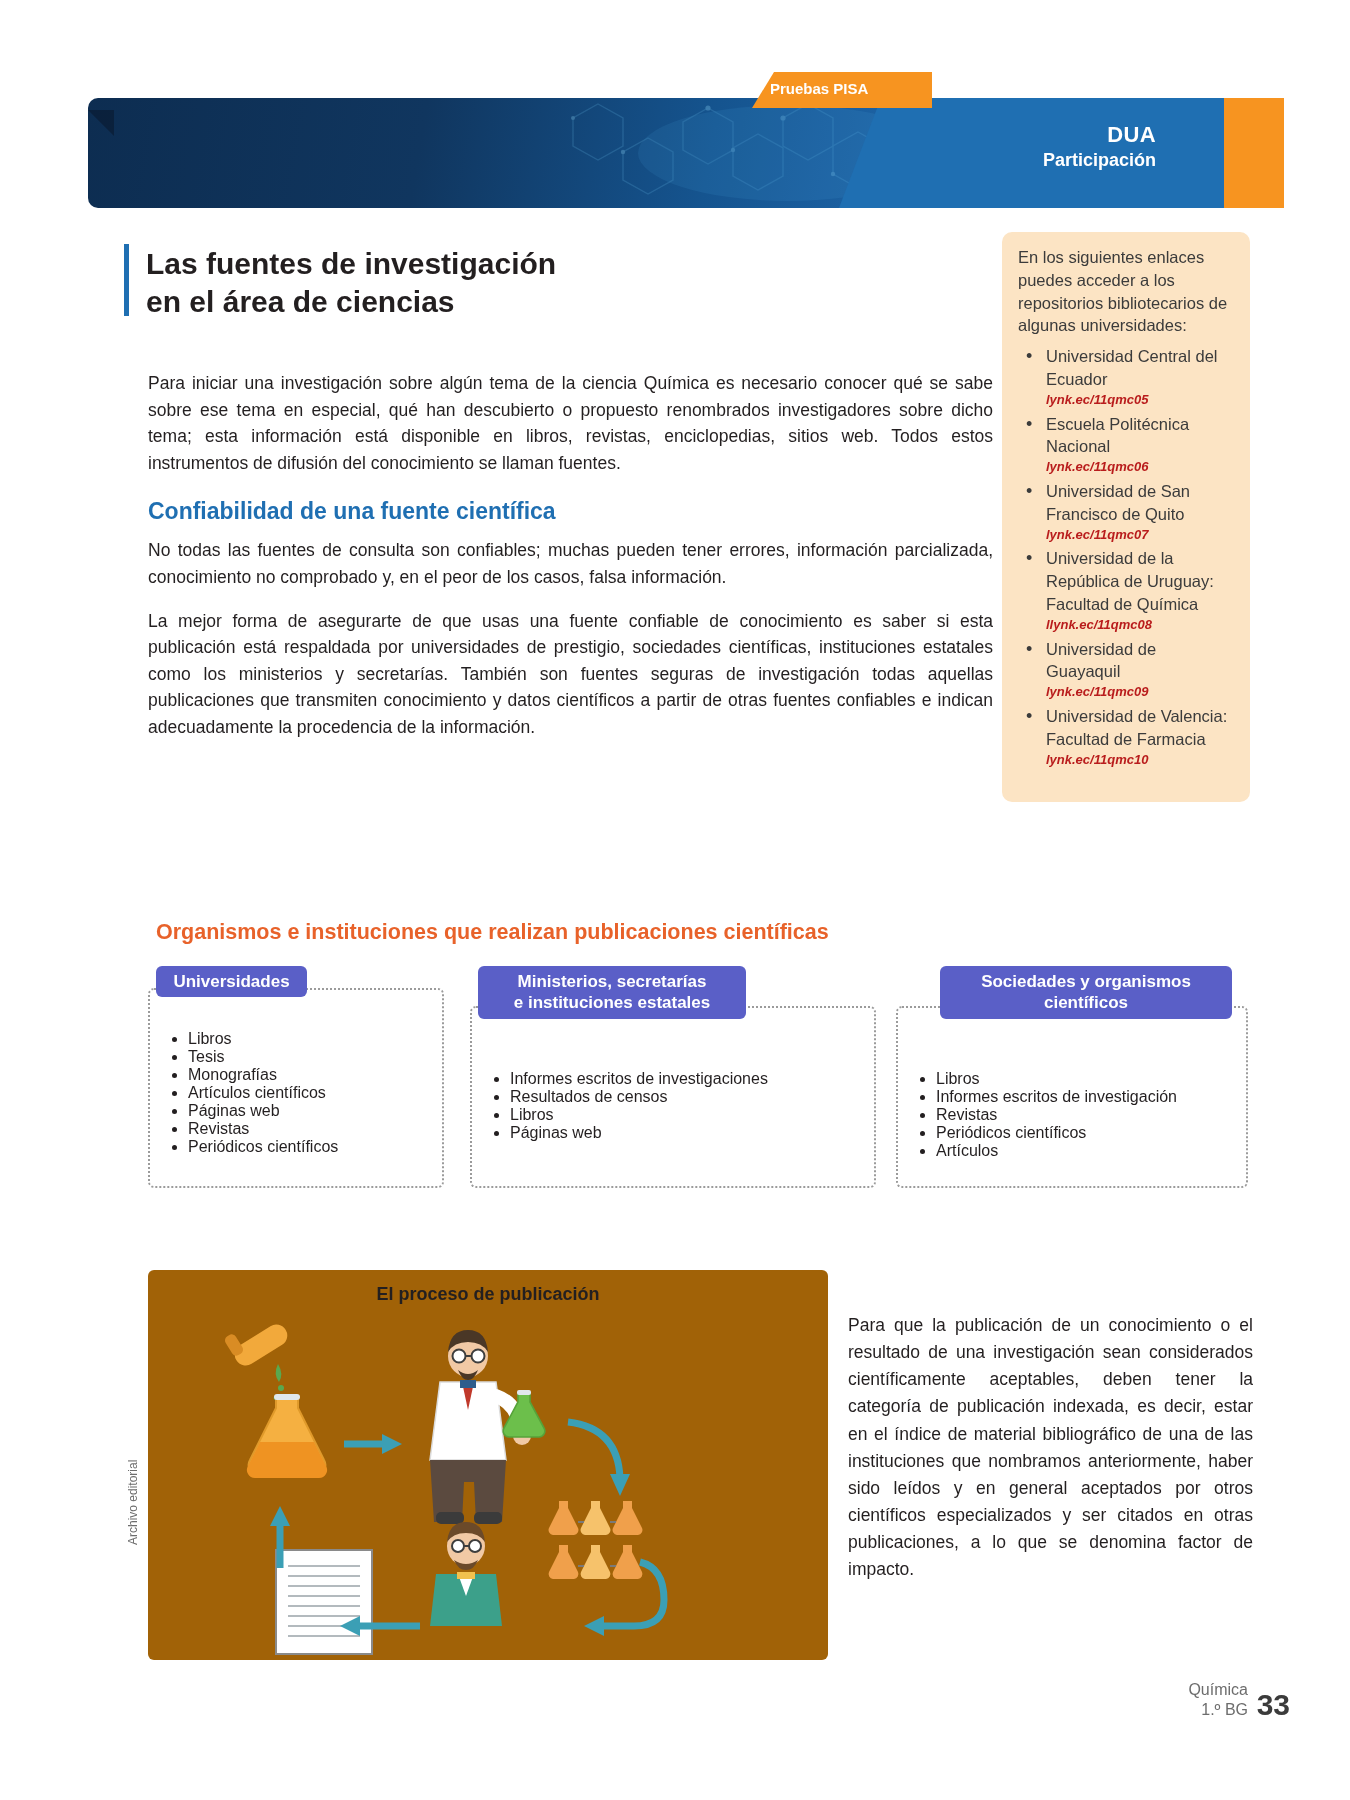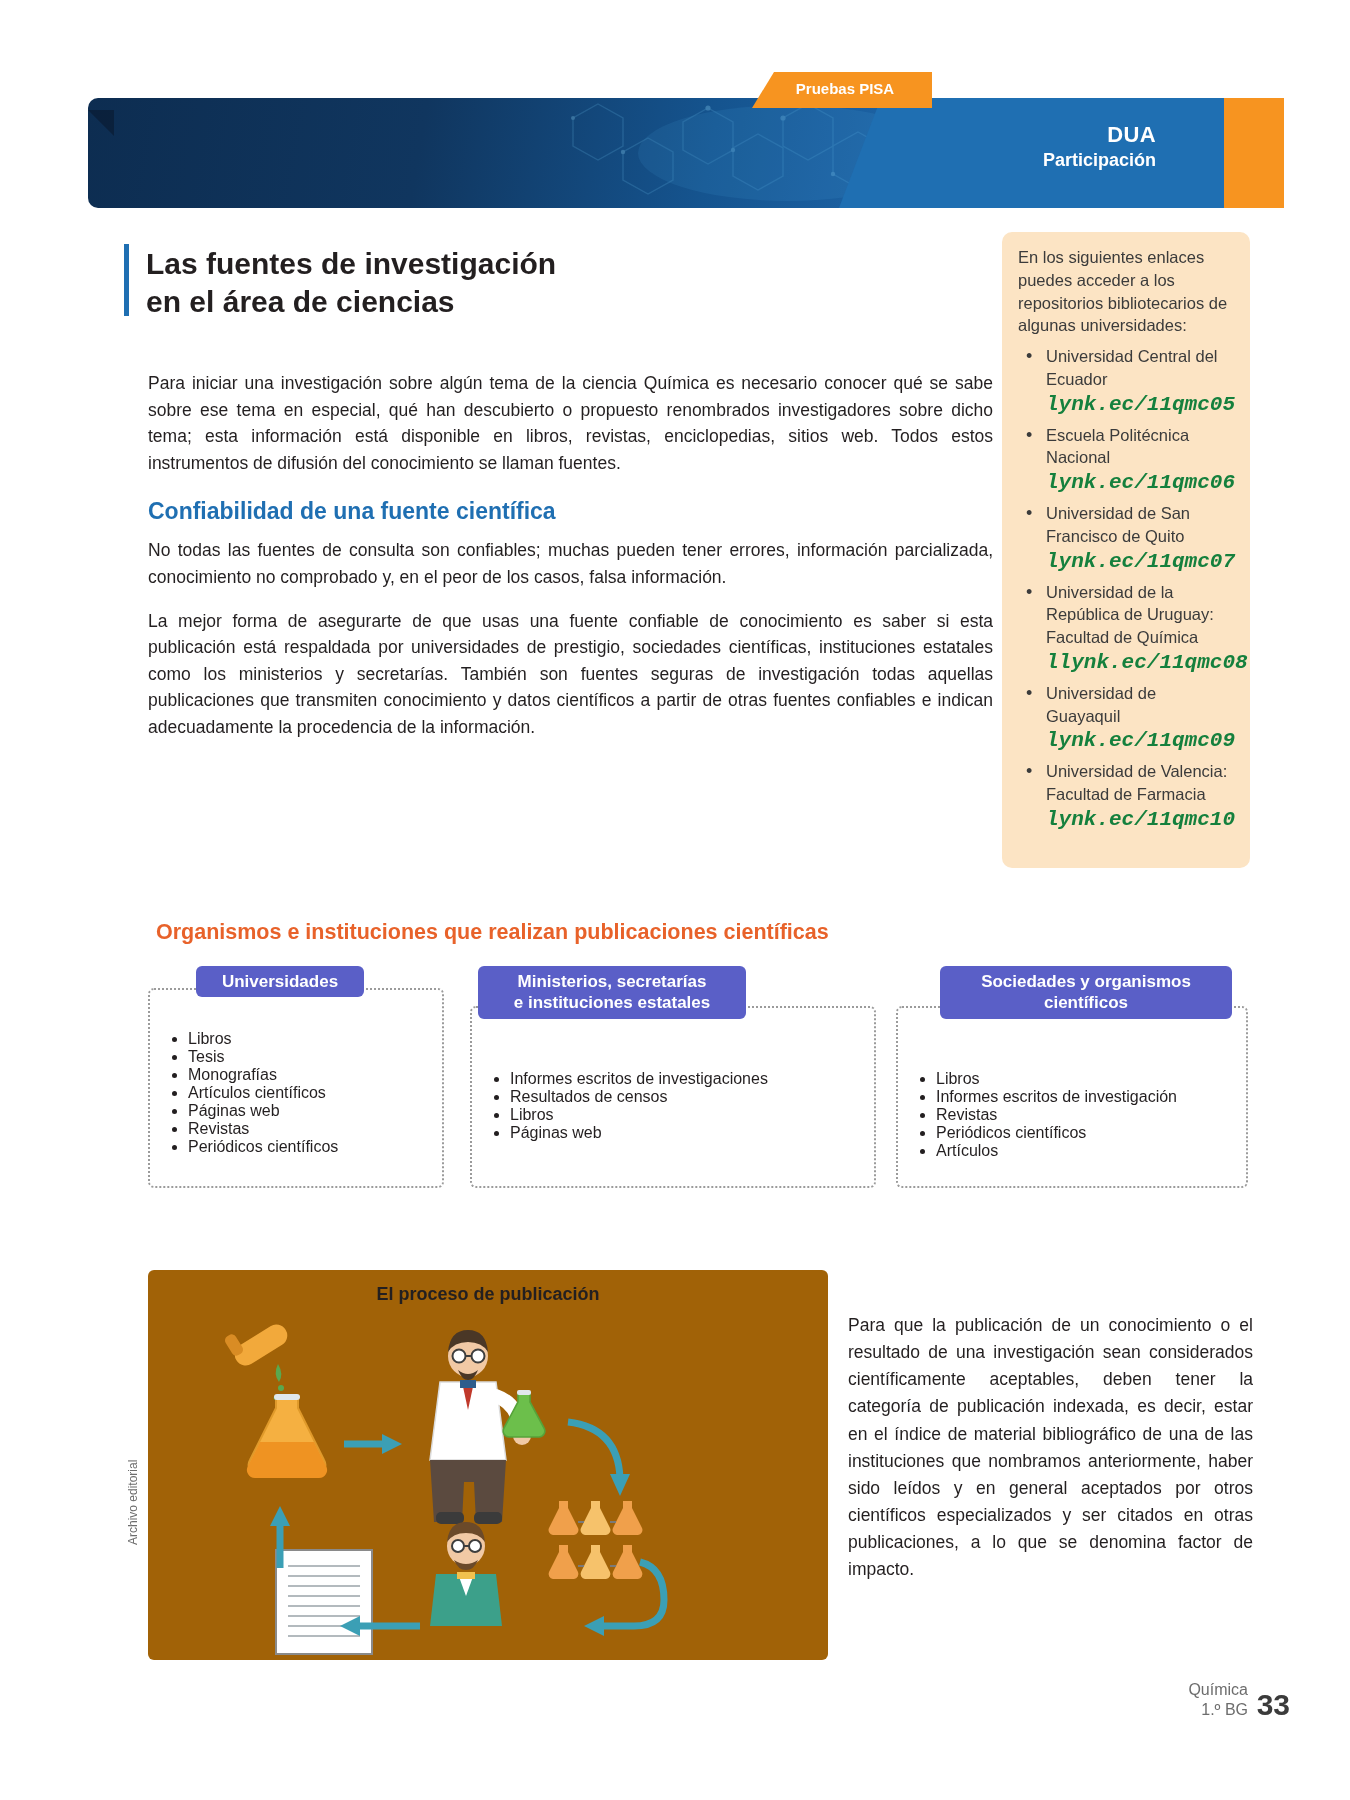--- a/index.html
+++ b/index.html
@@ -99,21 +99,21 @@
     width: 180px;
     height: 36px;
     background: #f79420;
     clip-path: polygon(22px 0, 100% 0, 100% 100%, 0 100%);
   }
   .pisa-label {
     position: absolute;
     left: 770px;
     top: 80px;
     width: 150px;
-    text-align: center;
+    text-align: left;
     font-size: 15px;
     font-weight: bold;
     color: #ffffff;
   }
 
   
   .title-bar {
     position: absolute;
     left: 124px;
     top: 244px;
@@ -198,25 +198,24 @@
   .links-list li::before {
     content: "•";
     position: absolute;
     left: 8px;
     top: -1px;
     font-size: 18px;
     color: #3b3b3b;
   }
   .link-code {
     display: block;
-    color: #15803d;
+    color: #b91c1c;
     font-style: italic;
     font-weight: bold;
-    font-size: 21px;
-    font-family: Liberation Mono, monospace;
+    font-size: 13px;
   }
 
   
   .boxes {
     position: absolute;
     left: 148px;
     top: 966px;
     width: 1100px;
     height: 250px;
   }
@@ -234,21 +233,21 @@
     font-size: 17px;
     text-align: center;
     border-radius: 6px;
     padding: 5px 14px;
     box-sizing: border-box;
     line-height: 1.25;
   }
 
   
   .box1 { left: 0px; top: 22px; width: 296px; height: 200px; }
-  .box1-head { left: 8px; top: 0px; width: 168px; margin-left: 40px; }
+  .box1-head { left: 8px; top: 0px; width: 151px; }
   .box1-list { position: absolute; left: 0px; top: 48px; width: 290px; }
 
   
   .box2 { left: 322px; top: 40px; width: 406px; height: 182px; }
   .box2-head { left: 330px; top: 0px; width: 268px; }
   .box2-list { position: absolute; left: 322px; top: 88px; width: 400px; }
 
   
   .box3 { left: 748px; top: 40px; width: 352px; height: 182px; }
   .box3-head { left: 792px; top: 0px; width: 292px; }

